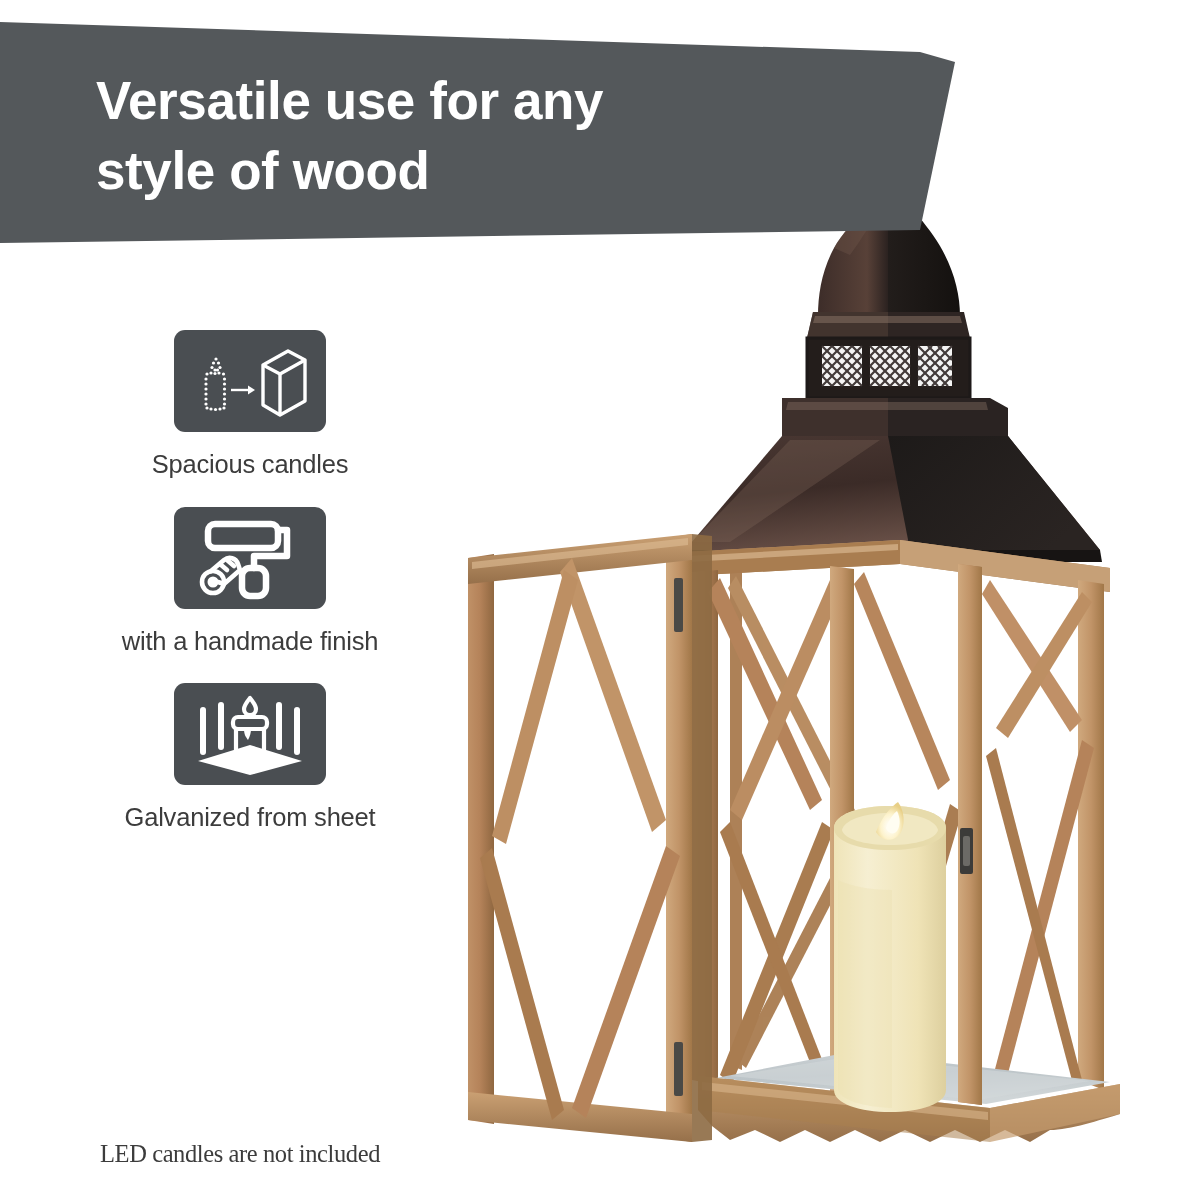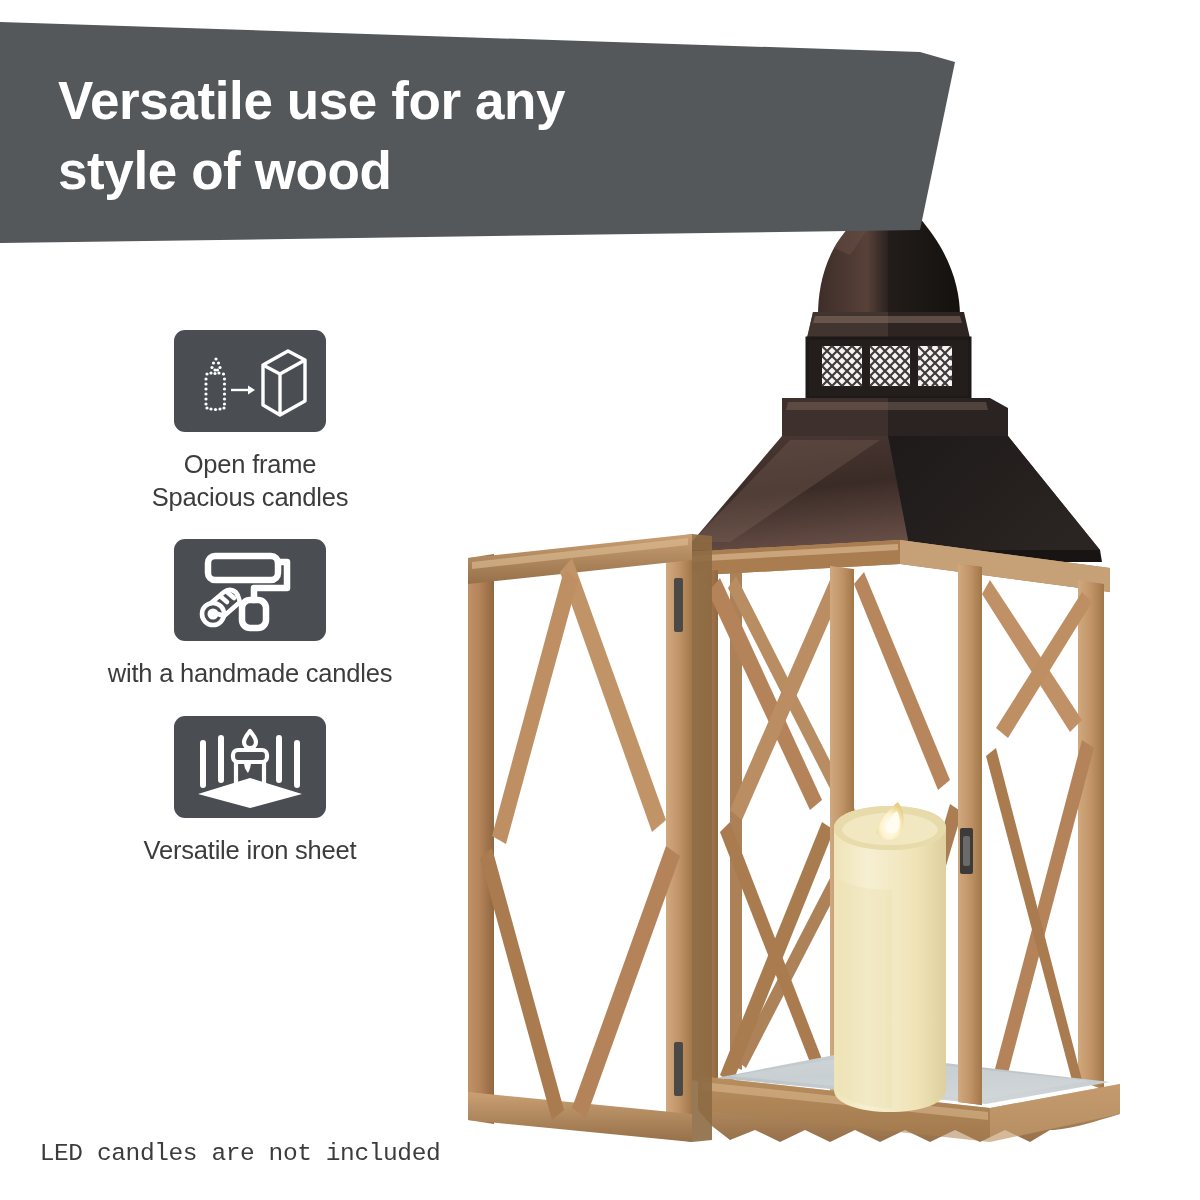--- a/index.html
+++ b/index.html
@@ -36,21 +36,21 @@
     left: 58px;
     top: 66px;
     width: 790px;
     color: #ffffff;
     font-size: 53px;
     font-weight: bold;
     line-height: 1.33;
     letter-spacing: -0.4px;
     z-index: 6;
   }
-  .banner-line { display: block; white-space: nowrap; }
+  .banner-line { display: block; white-space: nowrap; margin-left: 38px; }
 
   
   .features {
     position: absolute;
     left: 60px;
     top: 330px;
     width: 380px;
     z-index: 8;
   }
   .feature {
@@ -81,21 +81,21 @@
   .feature-caption span { display: block; white-space: nowrap; }
 
   .footnote {
     position: absolute;
     left: 0;
     top: 1140px;
     width: 480px;
     text-align: center;
     color: #3c3c3c;
     font-size: 24.5px;
-    font-family: Liberation Mono, monospace;
+    font-family: Liberation Serif, serif;
     letter-spacing: -0.4px;
     z-index: 8;
   }
 
   
   .product {
     position: absolute;
     left: 430px;
     top: 80px;
     width: 720px;
@@ -376,21 +376,20 @@
           <path d="M57 42.5 L 64 47 L 57 51.5 Z" fill="#ffffff"></path>
 
           <g stroke="#ffffff" stroke-width="3.4" fill="none" stroke-linejoin="round">
             <path d="M72 22 L 97 8 L 114 17 L 114 58 L 89 72 L 72 62 Z"></path>
             <path d="M72 22 L 89 31 L 114 17"></path>
             <path d="M89 31 L 89 72"></path>
           </g>
         </svg>
       </div>
       <div class="feature-caption">
-        <span>Open frame</span>
         <span>Spacious candles</span>
       </div>
     </div>
 
     <div class="feature">
       <div class="feature-tile">
         <svg width="112" height="84" viewBox="0 0 112 84">
           <g fill="none" stroke="#ffffff" stroke-width="6.5" stroke-linejoin="round" stroke-linecap="round">
 
             <rect x="14" y="8" width="70" height="24" rx="7"></rect>
@@ -402,21 +401,21 @@
 
           <g fill="none" stroke="#ffffff" stroke-width="4.6" stroke-linejoin="round" stroke-linecap="round">
             <path d="M17 55 L 30 44 C 35 40 42 42 44 48 L 46 54 L 30 68 L 24 66"></path>
             <path d="M26 48 L 33 54 M33 44 L 40 50"></path>
             <circle cx="19" cy="66" r="11"></circle>
             <circle cx="19" cy="66" r="3.2" fill="#ffffff"></circle>
           </g>
         </svg>
       </div>
       <div class="feature-caption">
-        <span>with a handmade candles</span>
+        <span>with a handmade finish</span>
       </div>
     </div>
 
     <div class="feature">
       <div class="feature-tile">
         <svg width="116" height="82" viewBox="0 0 116 82">
 
           <g fill="#ffffff">
             <rect x="8" y="14" width="6" height="48" rx="3"></rect>
             <rect x="26" y="9" width="6" height="48" rx="3"></rect>
@@ -428,21 +427,21 @@
             <path d="M58 5 C 54 10 52 13 52 16 a6 6 0 0 0 12 0 c0 -3 -2 -6 -6 -11 Z"></path>
             <rect x="41" y="24" width="34" height="12" rx="5"></rect>
             <path d="M44 36 L 44 62 a14 6 0 0 0 28 0 L 72 36"></path>
           </g>
           <path d="M52 36 c0 6 2 8 4 11 c2 -4 3 -7 3 -11 Z" fill="#ffffff"></path>
 
           <path d="M58 52 L 110 68 L 58 82 L 6 68 Z" fill="#ffffff"></path>
         </svg>
       </div>
       <div class="feature-caption">
-        <span>Versatile iron sheet</span>
+        <span>Galvanized from sheet</span>
       </div>
     </div>
 
   </div>
 
   <div class="footnote">LED candles are not included</div>
 
 </div>
 
 </body></html>

